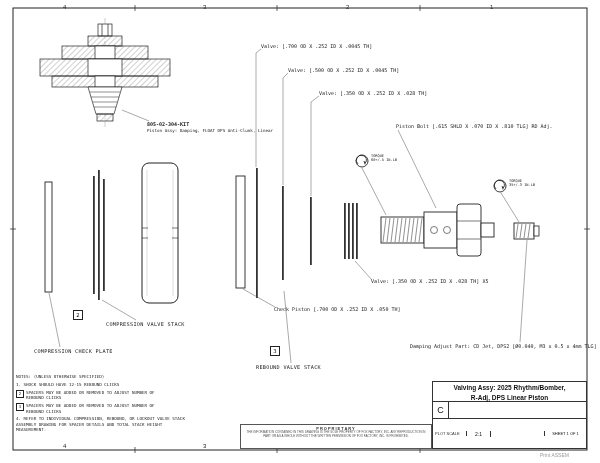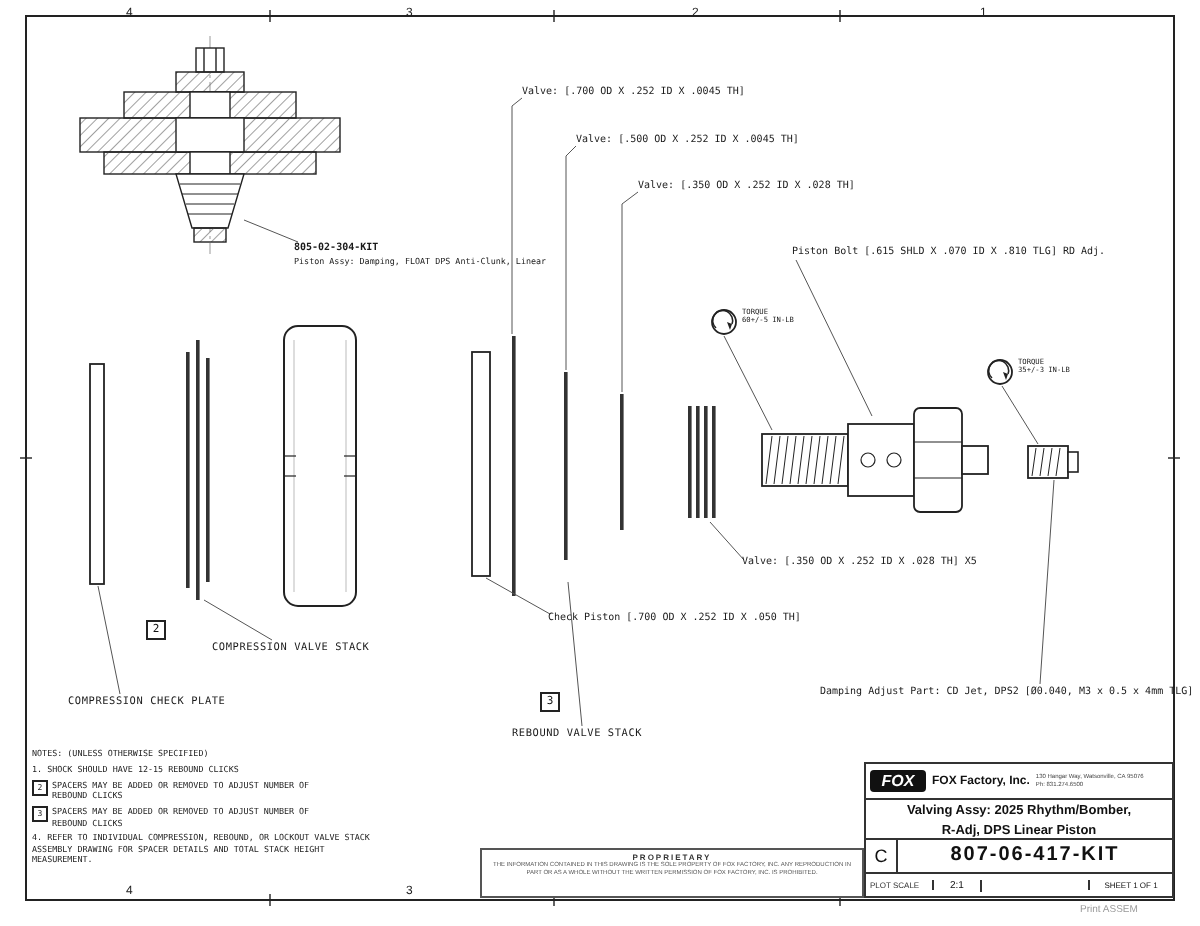--- a/index.html
+++ b/index.html
@@ -230,35 +230,26 @@
     </div>
     <div class="nrow n4" style="white-space:normal">4. REFER TO INDIVIDUAL COMPRESSION, REBOUND, OR LOCKOUT VALVE STACK ASSEMBLY DRAWING FOR SPACER DETAILS AND TOTAL STACK HEIGHT MEASUREMENT.</div>
   </div>
 
   <div class="prop">
     <div class="ph">PROPRIETARY</div>
     <div class="pb">THE INFORMATION CONTAINED IN THIS DRAWING IS THE SOLE PROPERTY OF FOX FACTORY, INC. ANY REPRODUCTION IN PART OR AS A WHOLE WITHOUT THE WRITTEN PERMISSION OF FOX FACTORY, INC. IS PROHIBITED.</div>
   </div>
 
   <div class="tb">
-    <div class="r1">
-      <div class="logo">FOX</div>
-      <div class="comp">FOX Factory, Inc.</div>
-      <div class="addr">
-        <div>130 Hangar Way, Watsonville, CA 95076</div>
-        <div>Ph: 831.274.6500</div>
-      </div>
-    </div>
     <div class="r2">
       <div>Valving Assy: 2025 Rhythm/Bomber,</div>
       <div>R-Adj, DPS Linear Piston</div>
     </div>
     <div class="r3">
       <div class="size">C</div>
-      <div class="pn">807-06-417-KIT</div>
     </div>
     <div class="r4">
       <div class="c1">PLOT SCALE</div>
       <div class="c2">2:1</div>
       <div class="c3"></div>
       <div class="c4">SHEET 1 OF 1</div>
     </div>
   </div>
 
   <div class="print">Print ASSEM</div>

